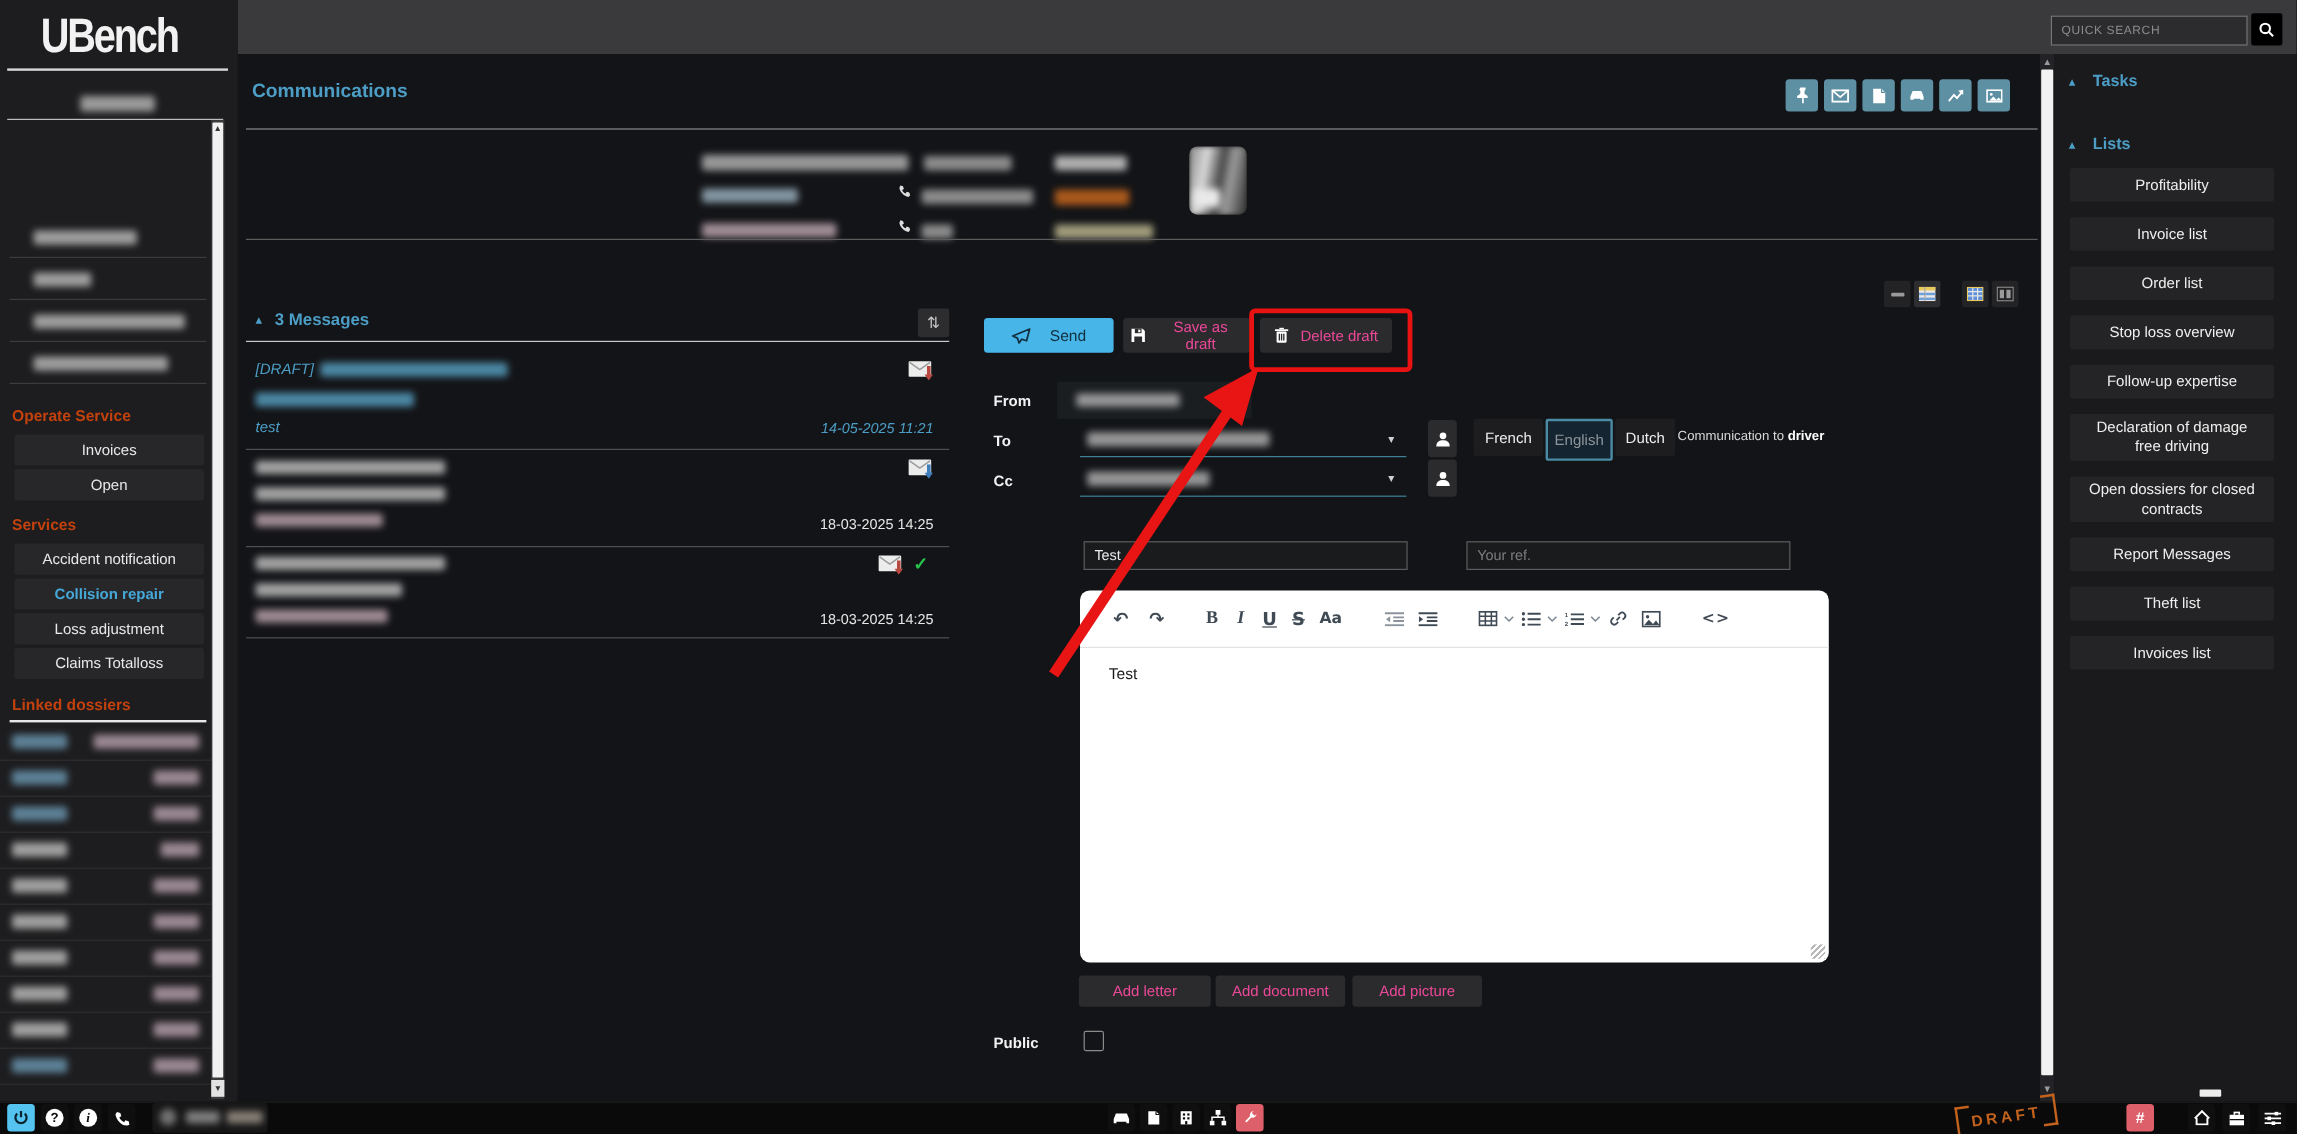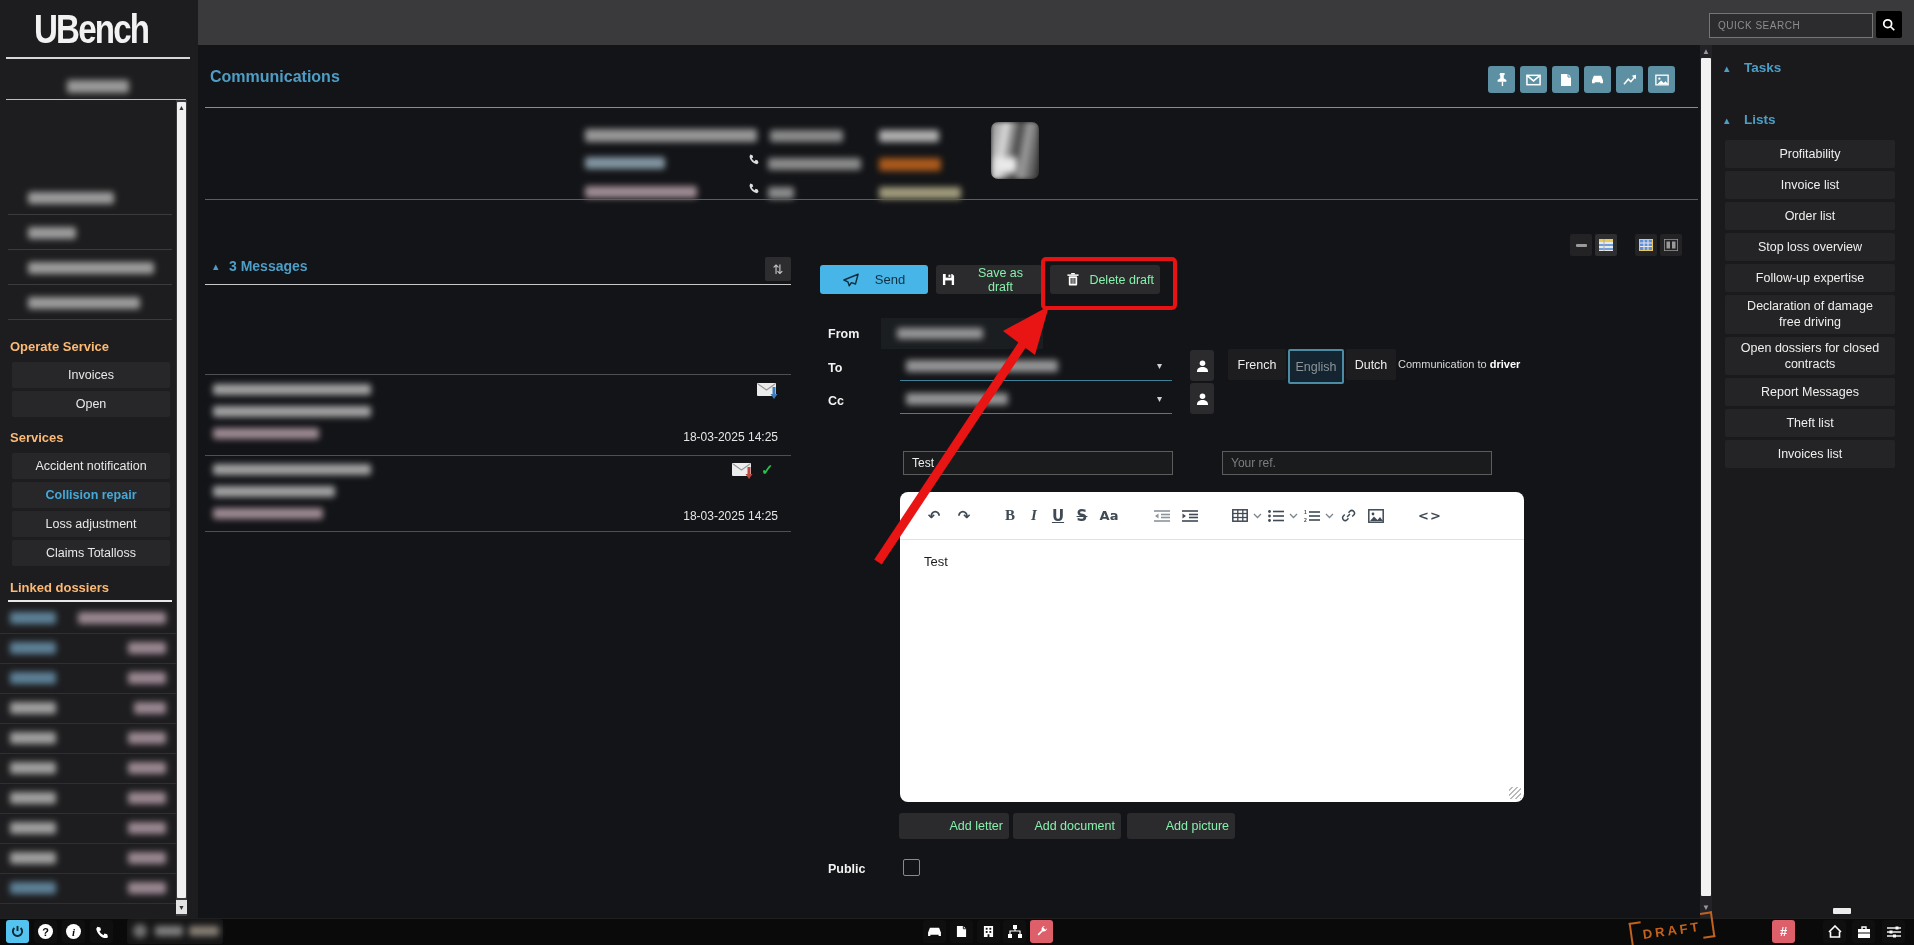--- a/index.html
+++ b/index.html
@@ -16,21 +16,21 @@
   .sbtn{left:1876px;top:11px;width:26px;height:27px;background:#000;border-radius:2px;
     display:flex;align-items:center;justify-content:center;cursor:pointer;}
 
   
   .sideL{left:0;top:0;width:198px;height:945px;background:#1d1d1f;}
   .logo{left:34px;top:6px;font-size:36px;font-weight:800;color:#f2f2f2;letter-spacing:-2px;
     transform:scale(.92,1.12);transform-origin:left top;font-family:"Liberation Sans",sans-serif;}
   .hrA{left:6px;top:57px;width:184px;height:2px;background:#d7d7d7;}
   .hrB{left:6px;top:99px;width:180px;height:1px;background:#bdbdbd;}
   .sline{height:1px;background:#3b3b3d;left:8px;width:164px;}
-  .s-title{color:#fdba74;font-weight:bold;font-size:13px;left:10px;}
+  .s-title{color:#c2410c;font-weight:bold;font-size:13px;left:10px;}
   .sbtnL{left:12px;width:158px;height:26px;background:#272729;border-radius:2px;color:#e8e8e8;
     font-size:12.5px;display:flex;align-items:center;justify-content:center;cursor:pointer;}
   .sbtnL.active{color:#45a8d8;font-weight:bold;}
   .dossier-underline{left:8px;top:600px;width:164px;height:2px;background:#e8e8e8;}
   .drow{left:0;width:176px;height:30px;border-bottom:1px solid #2f2f31;cursor:pointer;}
   .lscroll-track{left:176px;top:100px;width:11px;height:816px;background:#3a3a3c;}
   .lscroll-thumb{left:177px;top:102px;width:9px;height:796px;background:#f1f1f1;border-radius:1px;}
   .lscroll-down{left:176px;top:900px;width:11px;height:14px;background:#e3e3e3;color:#333;font-size:7px;
     display:flex;align-items:center;justify-content:center;}
   .lscroll-up{left:178px;top:104px;color:#333;font-size:7px;}
@@ -56,22 +56,22 @@
   .msg-hr{left:205px;height:1px;width:586px;background:#c9c9c9;}
   .msg-div{left:205px;height:1px;width:586px;background:#4f4f51;}
   .mdate{font-size:12px;}
   .mdate.draft{color:#4d9ec6;font-style:italic;}
   .mdate.plain{color:#e6e6e6;}
   .draft-tag{left:213px;top:301px;color:#4d9ec6;font-style:italic;font-size:12.5px;cursor:pointer;}
 
   
   .send{left:820px;top:265px;width:108px;height:29px;background:#48b5e9;border:none;border-radius:3px;
     color:#10303f;font-size:13px;display:flex;align-items:center;justify-content:center;gap:16px;cursor:pointer;}
-  .darkbtn{background:#2b2b2d;border:none;border-radius:3px;color:#86efac;font-size:12.5px;
-    display:flex;align-items:center;justify-content:flex-end;gap:10px;cursor:pointer;}
+  .darkbtn{background:#2b2b2d;border:none;border-radius:3px;color:#ec4899;font-size:12.5px;
+    display:flex;align-items:center;justify-content:center;gap:10px;cursor:pointer;}
   .redbox{left:1041px;top:257px;width:128px;height:45px;border:4px solid #e81212;border-radius:5px;}
   .flabel{color:#f2f2f2;font-size:12.5px;font-weight:bold;}
   .fromval{left:881px;top:318px;width:162px;height:31px;background:#1b1e21;}
   .caret{color:#d0d0d0;font-size:10px;}
   .tealline{left:900px;width:272px;height:1px;background:#3f8199;}
   .pbtn{width:24px;height:31px;background:#2b2b2d;border-radius:3px;display:flex;align-items:center;
     justify-content:center;cursor:pointer;}
   .langbtn{height:31px;border-radius:2px;background:#1d1d1f;color:#ededed;font-size:12.5px;
     display:flex;align-items:center;justify-content:center;cursor:pointer;}
   .langbtn.sel{background:#142430;border:2px solid #4b8ca4;color:#8d949a;}
@@ -95,21 +95,21 @@
     border:1px solid #8a8a8a;border-radius:2px;cursor:pointer;margin:0;}
 
   
   .vt{width:22px;height:22px;border-radius:2px;background:#232325;display:flex;align-items:center;
     justify-content:center;cursor:pointer;}
 
   
   .sideR{left:1712px;top:45px;width:202px;height:873px;background:#1a1a1c;}
   .r-title{color:#4d9ec6;font-weight:bold;font-size:13.5px;}
   .r-arrow{color:#4d9ec6;font-size:11px;}
-  .rlist{left:1725px;top:140px;width:170px;display:flex;flex-direction:column;gap:3px;}
+  .rlist{left:1725px;top:140px;width:170px;display:flex;flex-direction:column;gap:13px;}
   .rbtn{min-height:28px;background:#242426;border-radius:2px;color:#efefef;font-size:12.5px;
     display:flex;align-items:center;justify-content:center;text-align:center;padding:3px 14px;
     box-sizing:border-box;cursor:pointer;line-height:1.3;}
   .rscroll-h{left:1833px;top:908px;width:18px;height:6px;background:#ececec;border-radius:1px;}
 
   
   .mscroll-track{left:1700px;top:45px;width:12px;height:873px;background:#232327;}
   .mscroll-thumb{left:1701px;top:58px;width:10px;height:838px;background:#f2f2f2;border-radius:1px;}
   .mscroll-arrow{left:1702px;color:#9a9a9a;font-size:8px;}
 
@@ -301,20 +301,35 @@
     <div class="ph"></div>
       <div class="blob"></div>
   </div>
   <div class="abs hr2"></div>
 
   <div class="abs msg-head-arrow">▴</div>
   <div class="abs msg-head">3 Messages</div>
   <div class="abs sort-btn">⇅</div>
   <div class="abs msg-hr" style="top:284px"></div>
 
+  <div class="abs" style="left:205px;top:290px;width:586px;height:84px;">
+    <span class="abs draft-tag" style="left:8px;top:11px;position:absolute;">[DRAFT]</span>
+    <i class="blur abs" style="left:62px;top:12px;width:156px;height:12px;background:#59a3c6;position:absolute"></i>
+    <i class="blur abs" style="left:8px;top:37px;width:132px;height:12px;background:#59a3c6;position:absolute"></i>
+    <span class="abs" style="left:8px;top:59px;position:absolute;color:#4d9ec6;font-style:italic;font-size:12.5px">test</span>
+    <span class="abs" style="position:absolute;left:552px;top:10px">
+      <svg width="23" height="17" viewBox="0 0 23 17">
+          <rect x="0" y="1" width="19" height="13" rx="1" fill="#ececec"></rect>
+          <polyline points="1,2 9.5,8 18,2" fill="none" stroke="#9a9a9a" stroke-width="1.2"></polyline>
+          <line x1="17" y1="5" x2="17" y2="13" stroke="#b8473f" stroke-width="3"></line>
+          <polygon points="17,17 13.5,12 20.5,12" fill="#b8473f"></polygon>
+        </svg>
+      </span>
+    <span class="abs mdate draft" style="position:absolute;left:393px;top:60px;width:180px;text-align:right">14-05-2025 11:21</span>
+  </div>
   <div class="abs msg-div" style="top:374px"></div>
 
   <div class="abs" style="left:205px;top:378px;width:586px;height:74px;">
     <i class="blur abs" style="left:8px;top:6px;width:158px;height:11px;background:#c6c6c6;position:absolute"></i>
     <i class="blur abs" style="left:8px;top:28px;width:158px;height:11px;background:#c6c6c6;position:absolute"></i>
     <i class="blur abs" style="left:8px;top:50px;width:106px;height:11px;background:#c0a8b2;position:absolute"></i>
     <span class="abs" style="position:absolute;left:552px;top:4px">
       <svg width="23" height="17" viewBox="0 0 23 17">
           <rect x="0" y="1" width="19" height="13" rx="1" fill="#ececec"></rect>
           <polyline points="1,2 9.5,8 18,2" fill="none" stroke="#9a9a9a" stroke-width="1.2"></polyline>

